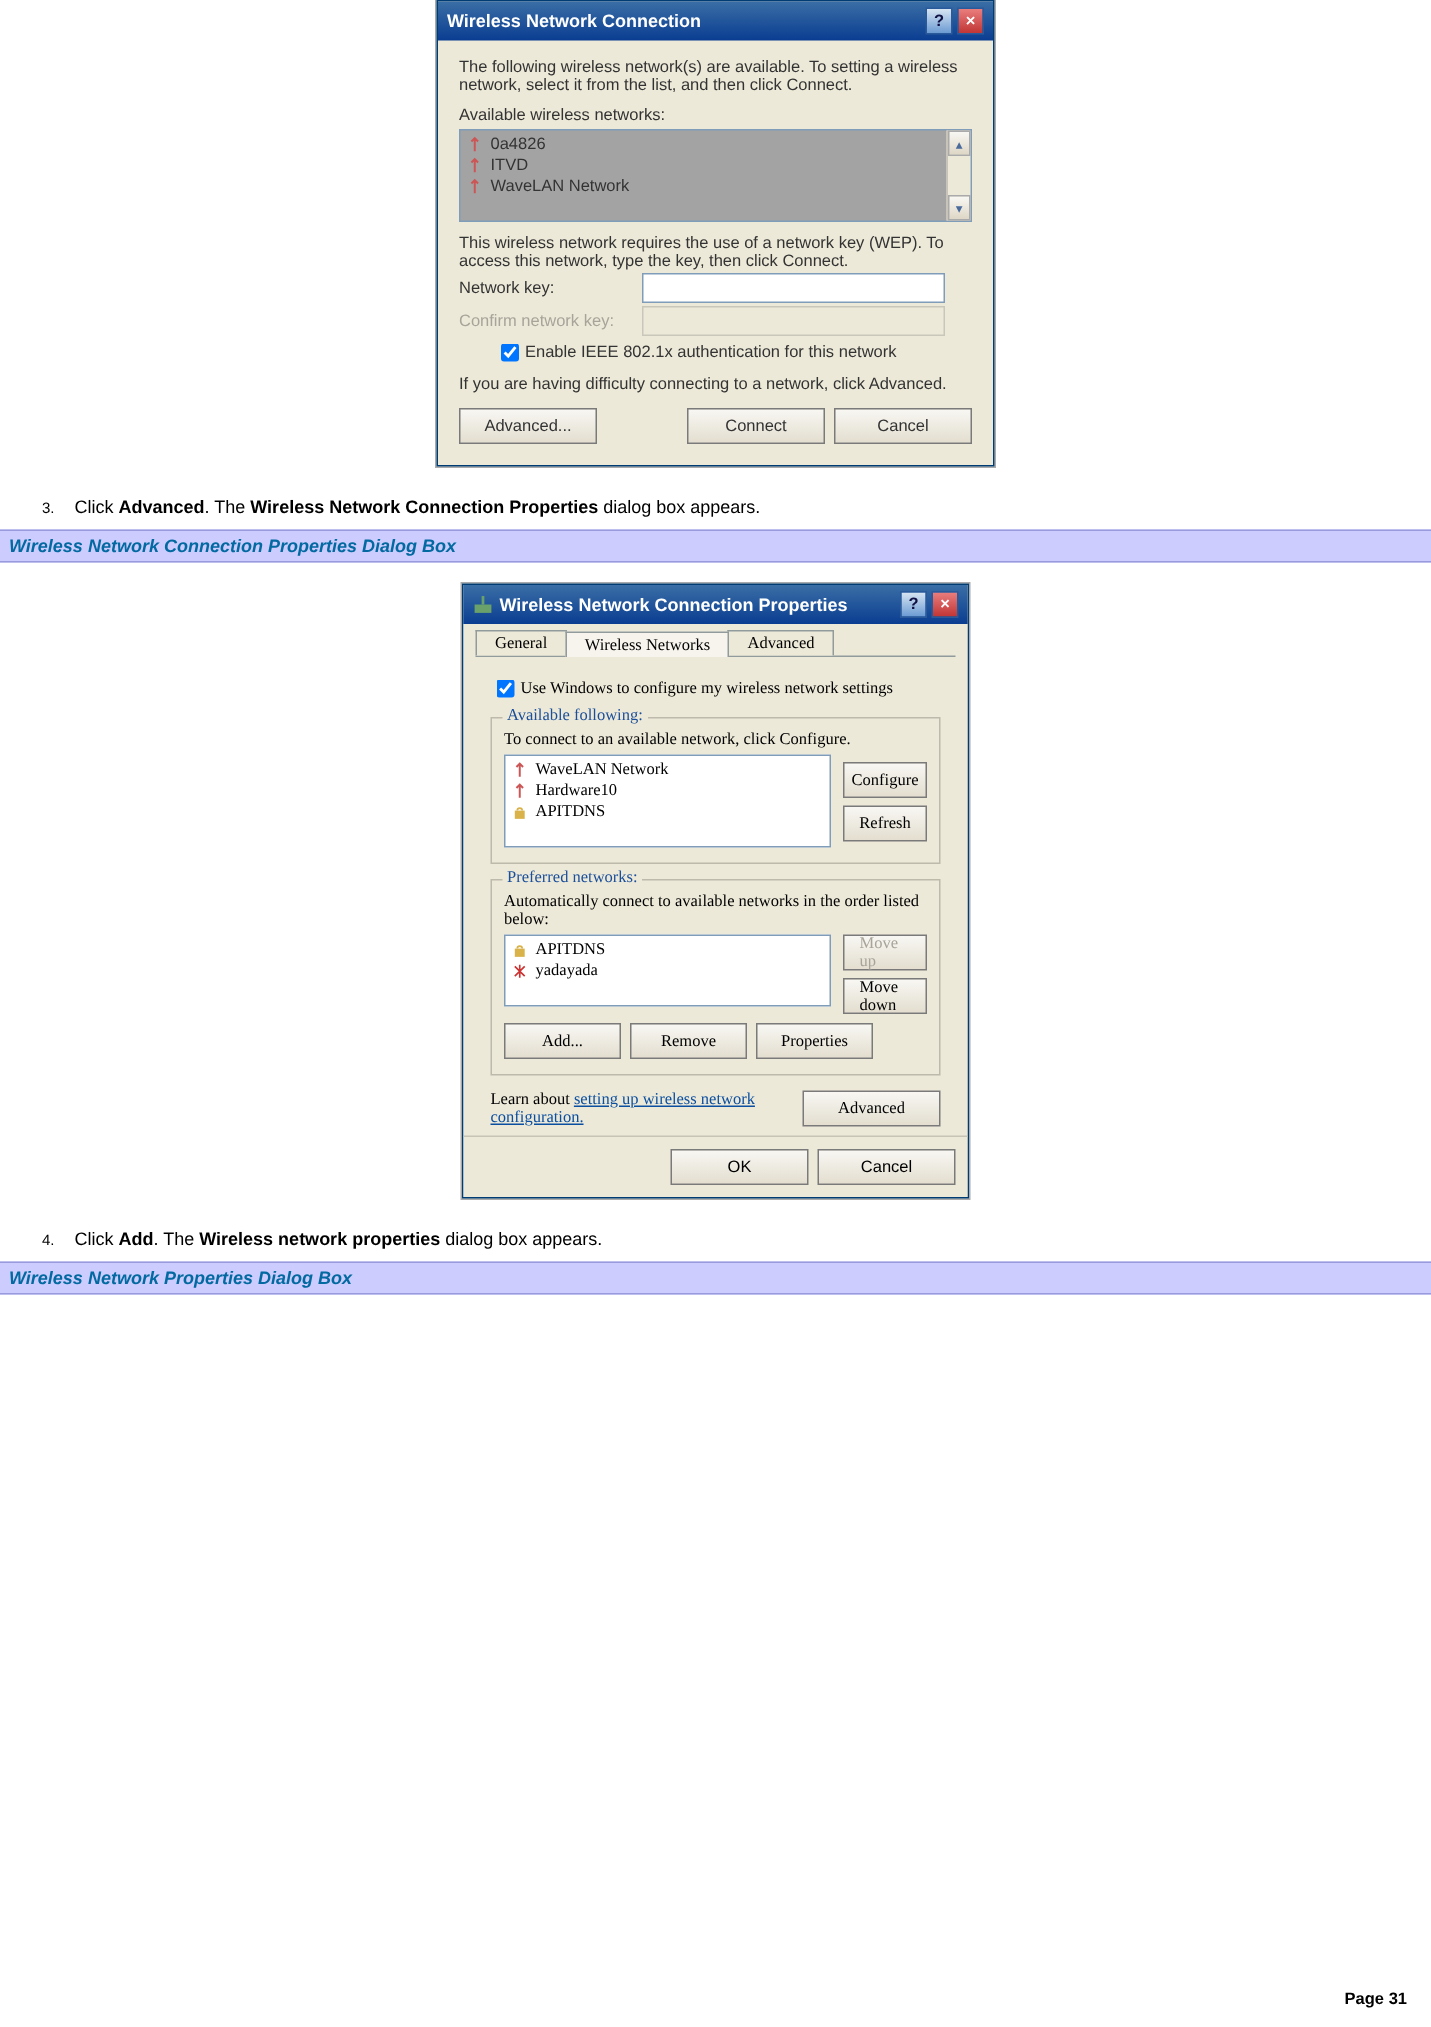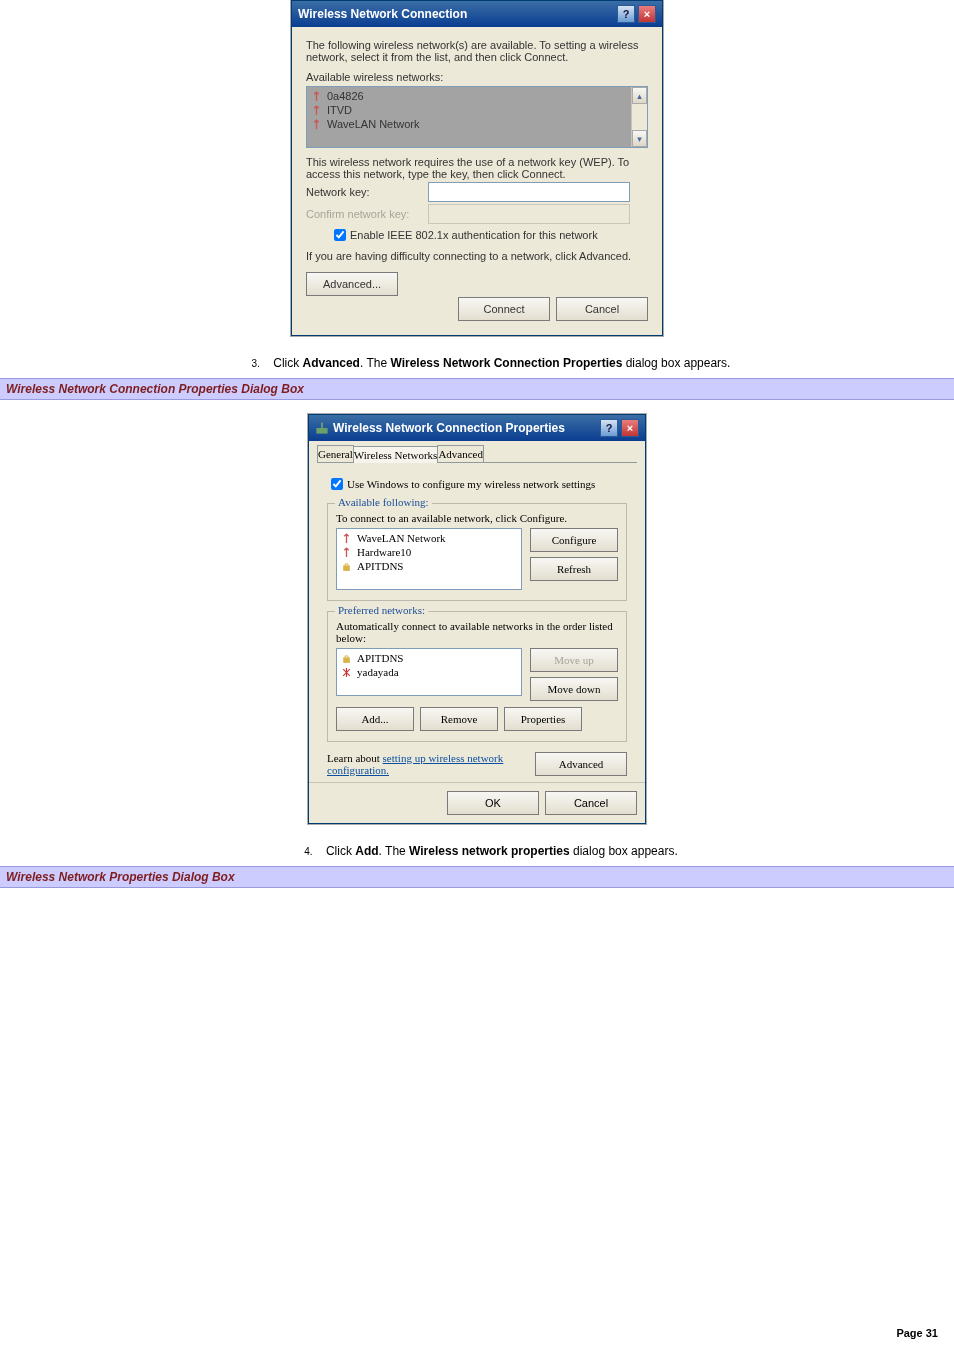--- a/index.html
+++ b/index.html
@@ -16,33 +16,33 @@
   .li svg{width:11px;height:11px;margin-right:5px;}
   .scrollbar{position:absolute;right:0;top:0;bottom:0;width:15px;background:#ece9d8;border-left:1px solid #c8c4b8;display:flex;flex-direction:column;justify-content:space-between;}
   .sbbtn{height:15px;background:linear-gradient(#f8f7f3,#ded7c6);border:1px solid #aaa;display:flex;align-items:center;justify-content:center;font-size:9px;color:#4a6a9b;}
   .txtbox{background:#fff;border:1px solid #7f9db9;height:18px;width:200px;}
   .txtbox.disabled{background:#ece9d8;border-color:#c9c7ba;}
   .row{display:flex;align-items:center;margin:2px 0;}
   .row .lab{width:122px;}
   .chk{width:12px;height:12px;margin-right:4px;}
   .btns{display:flex;gap:6px;margin-top:10px;}
   .xpbtn{background:linear-gradient(#f8f7f3,#e3decf);border:1px solid #7a7a7a;padding:2px 10px;height:18px;font-size:11px;display:flex;align-items:center;justify-content:center;min-width:70px;}
-  .step{margin:18px 0 8px 28px;font-size:12px;text-align:center;}
+  .step{margin:18px 0 8px 28px;font-size:12px;}
   .step .num{font-size:10px;margin-right:10px;}
   .bar{background:#ccccff;border-top:1px solid #9999dd;border-bottom:1px solid #9999dd;padding:3px 6px;margin:0 0 14px 0;}
-  .bar .bt{color:#7f1d1d;font-style:italic;font-weight:bold;font-size:12px;}
+  .bar .bt{color:#0369a1;font-style:italic;font-weight:bold;font-size:12px;}
   .tabs{display:flex;border-bottom:1px solid #919b9c;margin:-2px 0 0 0;}
-  .tab{background:#ece9d8;border:1px solid #919b9c;border-bottom:none;padding:2px 0;font-size:11px;margin-right:-1px;text-align:right;}
+  .tab{background:#ece9d8;border:1px solid #919b9c;border-bottom:none;padding:2px 12px;font-size:11px;margin-right:-1px;text-align:right;}
   .tab.active{background:#f6f4ec;position:relative;top:1px;}
   .tabbody{border:0;padding:10px 10px 6px 10px;}
   .fieldset{border:1px solid #bdb9ab;position:relative;padding:8px 8px 10px 8px;margin:10px 0;}
   .legend{position:absolute;top:-8px;left:7px;background:#ece9d8;color:#1b4f9b;font-size:11px;padding:0 3px;}
   .list2{background:#fff;border:1px solid #7f9db9;height:56px;padding:2px 4px;}
   .side{display:flex;gap:8px;}
-  .side .btns2{display:flex;flex-direction:column;gap:5px;width:88px;}
+  .side .btns2{display:flex;flex-direction:column;gap:5px;width:56px;justify-content:center;}
   .link{color:#0b4fa0;text-decoration:underline;}
   .footerbtns{display:flex;justify-content:flex-end;gap:6px;padding:8px;border-top:1px solid #c7c3b5;background:#ece9d8;}
   .pagefooter{position:absolute;bottom:12px;right:16px;font-size:11px;}
   .pagefooter b{font-weight:bold;}
   .disabled-text{color:#a8a49a;}
   .xpbtn.disabled{color:#a8a49a;}
 </style>
 </head>
 <body>
 
@@ -88,21 +88,21 @@
       <span class="lab disabled-text">Confirm network key:</span>
       <div class="txtbox disabled"></div>
     </div>
     <div class="row" style="margin-left:24px;">
       <input type="checkbox" class="chk" checked="" style="">
       <span>Enable IEEE 802.1x authentication for this network</span>
     </div>
     <div style="margin-top:6px;">If you are having difficulty connecting to a network, click Advanced.</div>
     <div class="btns" style="justify-content:space-between;">
       <div class="xpbtn">Advanced...</div>
-      <div style="display:flex;gap:6px;margin-top:25px;">
+      <div style="display:flex;gap:6px;">
         <div class="xpbtn">Connect</div>
         <div class="xpbtn">Cancel</div>
       </div>
     </div>
   </div>
 </div>
 
 <div class="step">
   <span class="num">3.</span>
   <span>Click </span><b>Advanced</b><span>. The </span><b>Wireless Network Connection Properties</b><span> dialog box appears.</span>

